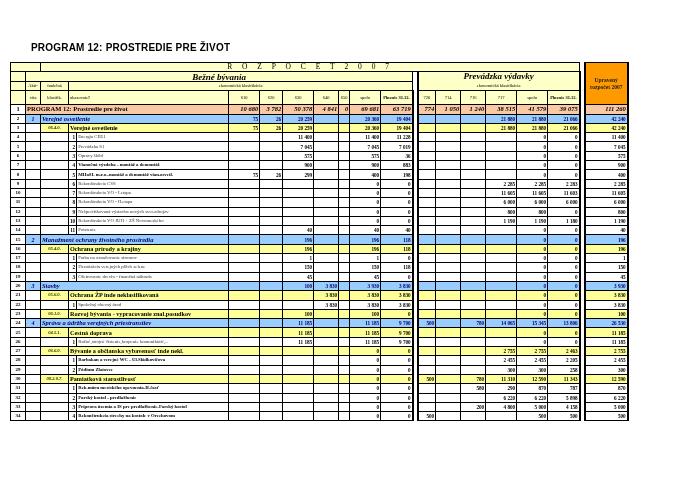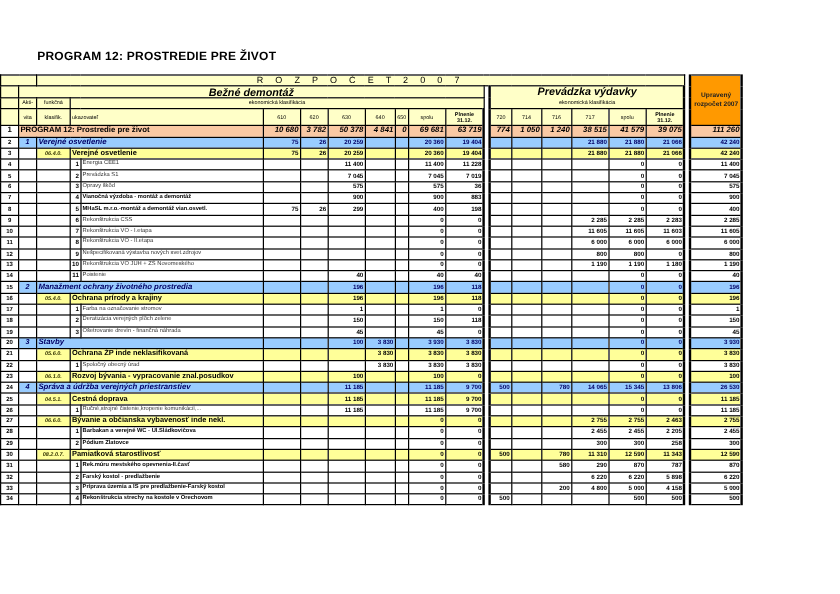--- a/index.html
+++ b/index.html
@@ -1,18 +1,18 @@
 <!DOCTYPE html>
 <html><head>
 <meta charset="utf-8">
 <style>
   html,body{margin:0;padding:0;background:#fff;}
   body{width:700px;height:495px;position:relative;overflow:hidden;font-family:"Liberation Sans",sans-serif;color:#000;}
   .title{position:absolute;left:31px;top:42px;font-size:10px;font-weight:bold;letter-spacing:0.2px;}
-  table.grid{position:absolute;left:0;top:62px;border-collapse:collapse;table-layout:fixed;font-size:5.2px;}
+  table.grid{position:absolute;left:10px;top:62px;border-collapse:collapse;table-layout:fixed;font-size:5.2px;font-family:Liberation Serif, serif;}
   table.grid td{border:1px solid #000;padding:0 1px;height:8.3px;line-height:8px;white-space:nowrap;overflow:hidden;}
   .num{text-align:right;font-weight:bold;}
   .c-hdr{background:#ffffc8;}
   .c-prog{background:#f9c9a4;}
   .c-blue{background:#99ccff;}
   .c-yellow{background:#ffff99;}
   .c-orange{background:#ff9900;}
   .gap{border-top:none!important;border-bottom:none!important;background:#fff!important;width:3px;padding:0!important;}
   .rz{text-align:center;font-size:7.5px;letter-spacing:4px;height:9px;}
   .bv{text-align:center;font-size:9px;font-weight:bold;font-style:italic;height:12px;}
@@ -64,21 +64,21 @@
   </colgroup>
   <thead>
     <tr class="c-hdr">
       <td colspan="2" class="c-hdr"></td>
       <td colspan="17" class="rz c-hdr">R O Z P O Č E T   2 0 0 7</td>
       <td class="gap"></td>
       <td rowspan="4" class="c-orange upr-hdr thick-l thick-r">Upravený rozpočet 2007</td>
     </tr>
     <tr class="c-hdr">
       <td class="c-hdr"></td>
-      <td colspan="11" class="bv c-hdr">Bežné demontáž</td>
+      <td colspan="11" class="bv c-hdr">Bežné bývania</td>
       <td class="gap"></td>
       <td colspan="6" rowspan="2" class="bv c-hdr thick-l thick-r"><span>Prevádzka výdavky</span><br><span class="ek" style="font-size:4.5px;font-weight:normal;font-style:normal">ekonomická klasifikácia</span></td>
       <td class="gap"></td>
     </tr>
     <tr class="c-hdr">
       <td class="c-hdr"></td>
       <td class="sub c-hdr">Akti-</td>
       <td class="sub c-hdr">funkčná</td>
       <td colspan="9" class="ek c-hdr">ekonomická klasifikácia</td>
       <td class="gap"></td>

